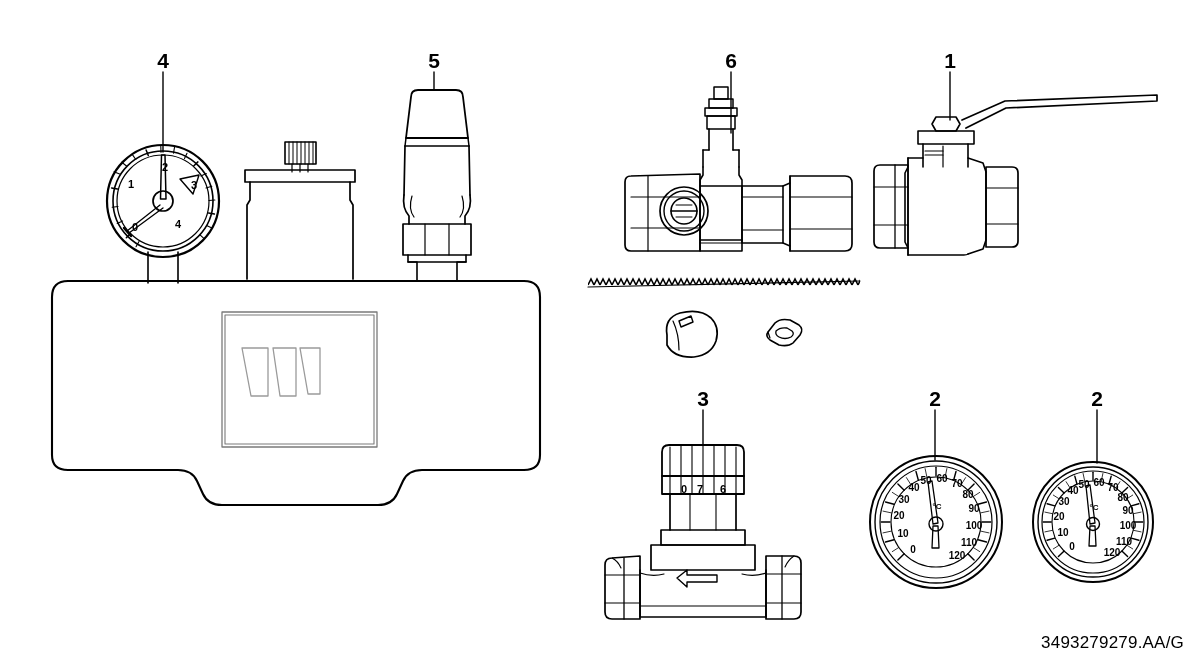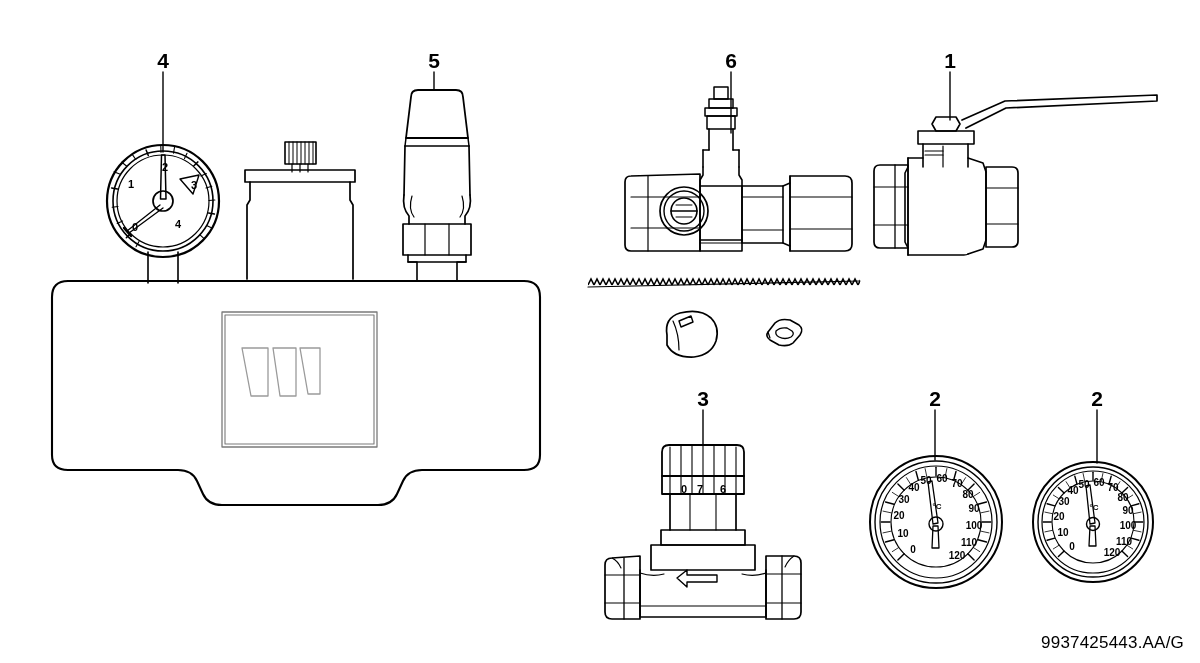--- a/index.html
+++ b/index.html
@@ -492,15 +492,15 @@
         <text class="dial-num t-dial-unit" x="1094" y="508" stroke="none">°C</text>
 
         <path d="M1090 524 L1086 486 L1090 485 L1095 523 Z" stroke-width="1.3"></path>
         <path d="M1090 526 L1089 546 L1096 546 L1095 526 Z" stroke-width="1.3"></path>
         <circle cx="1093" cy="524" r="6.5" stroke-width="1.4"></circle>
       </g>
 
     </g>
   </svg>
 
-  <div class="doccode">9937425443.AA/G</div>
+  <div class="doccode">3493279279.AA/G</div>
 
 </div>
 
 </body></html>

